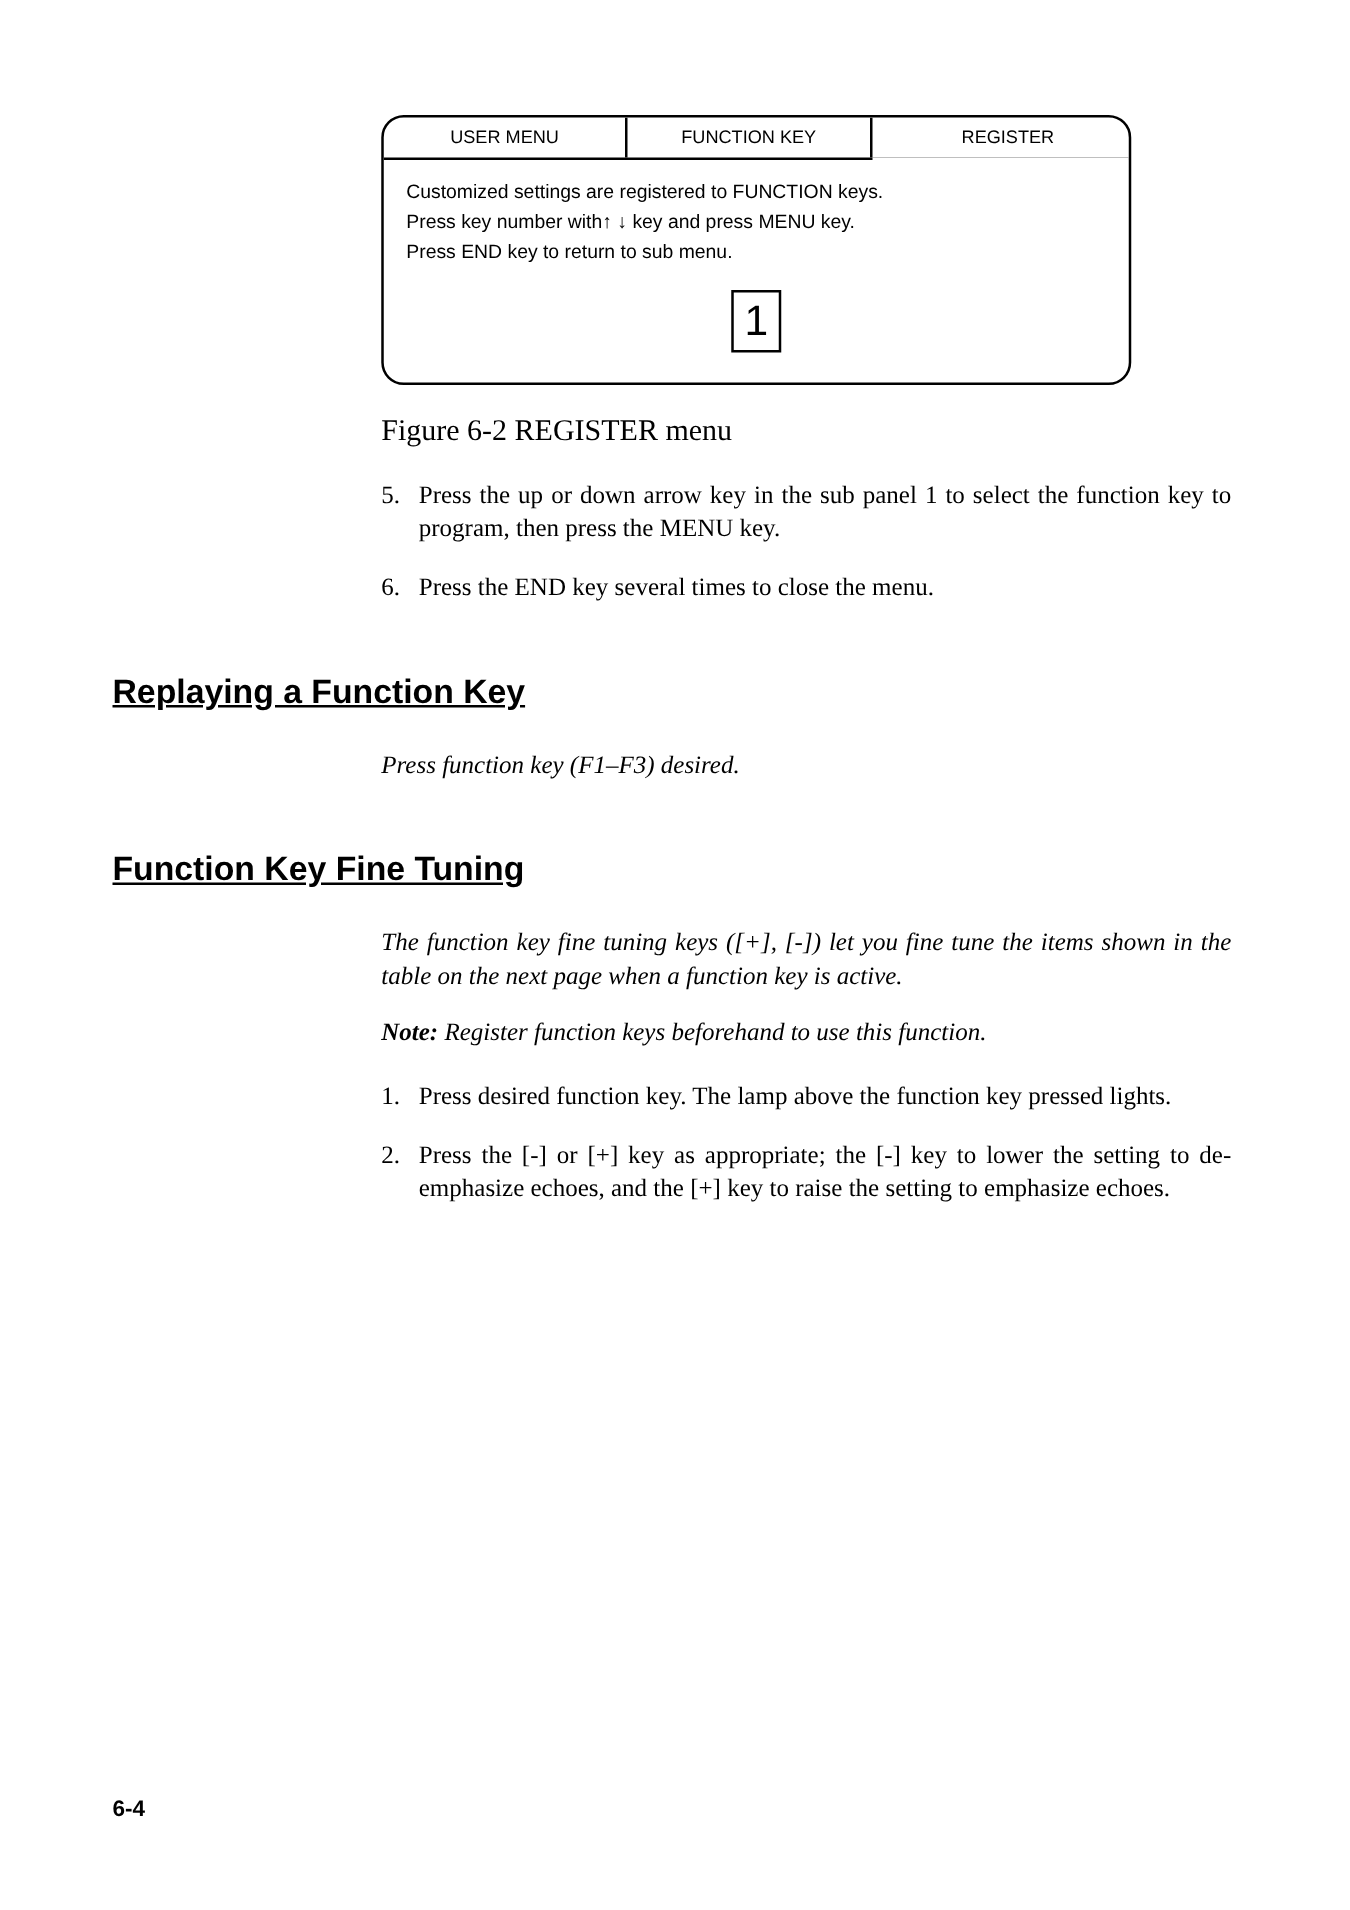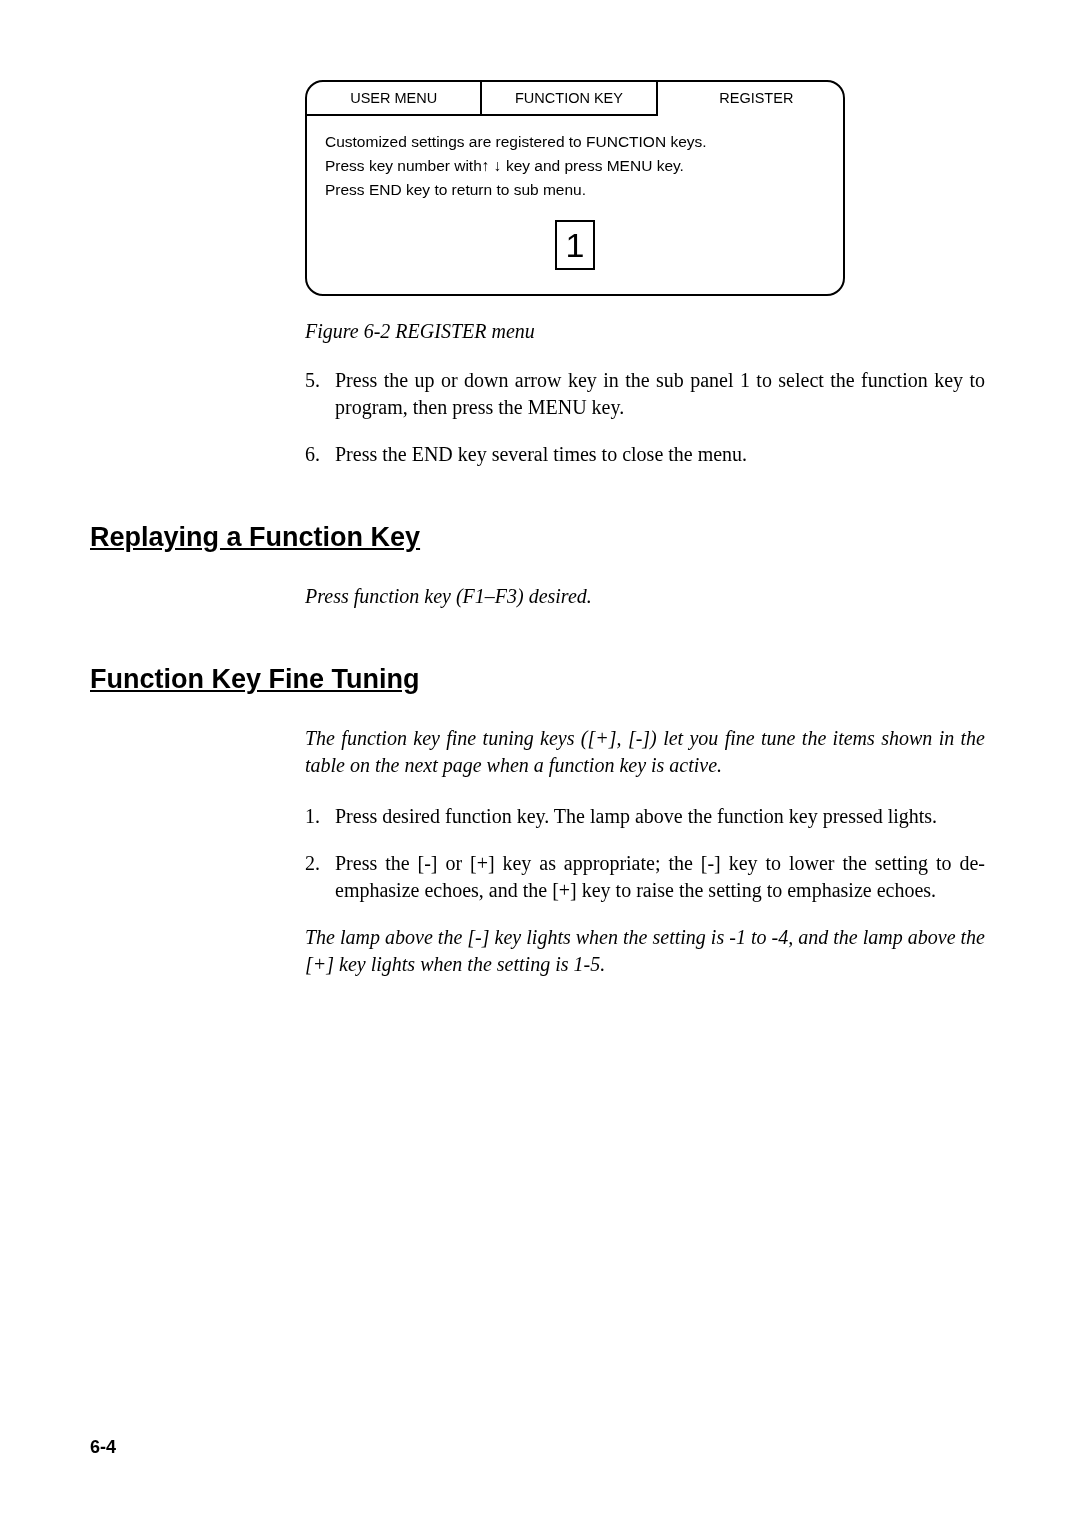--- a/index.html
+++ b/index.html
@@ -14,21 +14,22 @@
     .page {
       width: 1080px;
       height: 1528px;
       padding: 80px 90px 0 90px;
       position: relative;
     }
 
     
     .menu-wrap {
       margin-left: 215px;
-      width: 540px;
+      width: 600px;
+      margin-top: 12px;
     }
     .menu-box {
       border: 2px solid #000;
       border-radius: 18px;
       overflow: hidden;
       font-family: Helvetica, Arial, sans-serif;
     }
     .tabs {
       display: flex;
       border-bottom: 2px solid #000;
@@ -61,22 +62,21 @@
       border: 2px solid #000;
       margin: 18px auto 4px auto;
       display: flex;
       align-items: center;
       justify-content: center;
       font-family: Helvetica, Arial, sans-serif;
       font-size: 34px;
     }
 
     .caption {
-      font-style: italic;
-      font-size: 20px;
+      font-size: 24px;
       margin: 24px 0 1px 215px;
     }
 
     
     .olist {
       margin-left: 215px;
       width: 680px;
     }
     ol.num {
       list-style: none;
@@ -174,29 +174,29 @@
   </div>
 
   <h2 class="section">Replaying a Function Key</h2>
   <div class="body-block">
     <p>Press function key (F1–F3) desired.</p>
   </div>
 
   <h2 class="section">Function Key Fine Tuning</h2>
   <div class="body-block">
     <p>The function key fine tuning keys ([+], [-]) let you fine tune the items shown in the table on the next page when a function key is active.</p>
+    <p>
+      <span class="note-label">Note:</span><span>  Register function keys beforehand to use this function.</span>
+    </p>
   </div>
   <div class="olist">
     <ol class="num">
       <li>
           <span>Press desired function key. The lamp above the function key pressed lights.</span>
         </li>
       <li>
           <span>Press the [-] or [+] key as appropriate; the [-] key to lower the setting to de-emphasize echoes, and the [+] key to raise the setting to emphasize echoes.</span>
         </li>
     </ol>
   </div>
-  <div class="body-block">
-    <p>The lamp above the [-] key lights when the setting is -1 to -4, and the lamp above the [+] key lights when the setting is 1-5.</p>
-  </div>
 
   <div class="pagenum">6-4</div>
 </div>
 
 </body></html>

